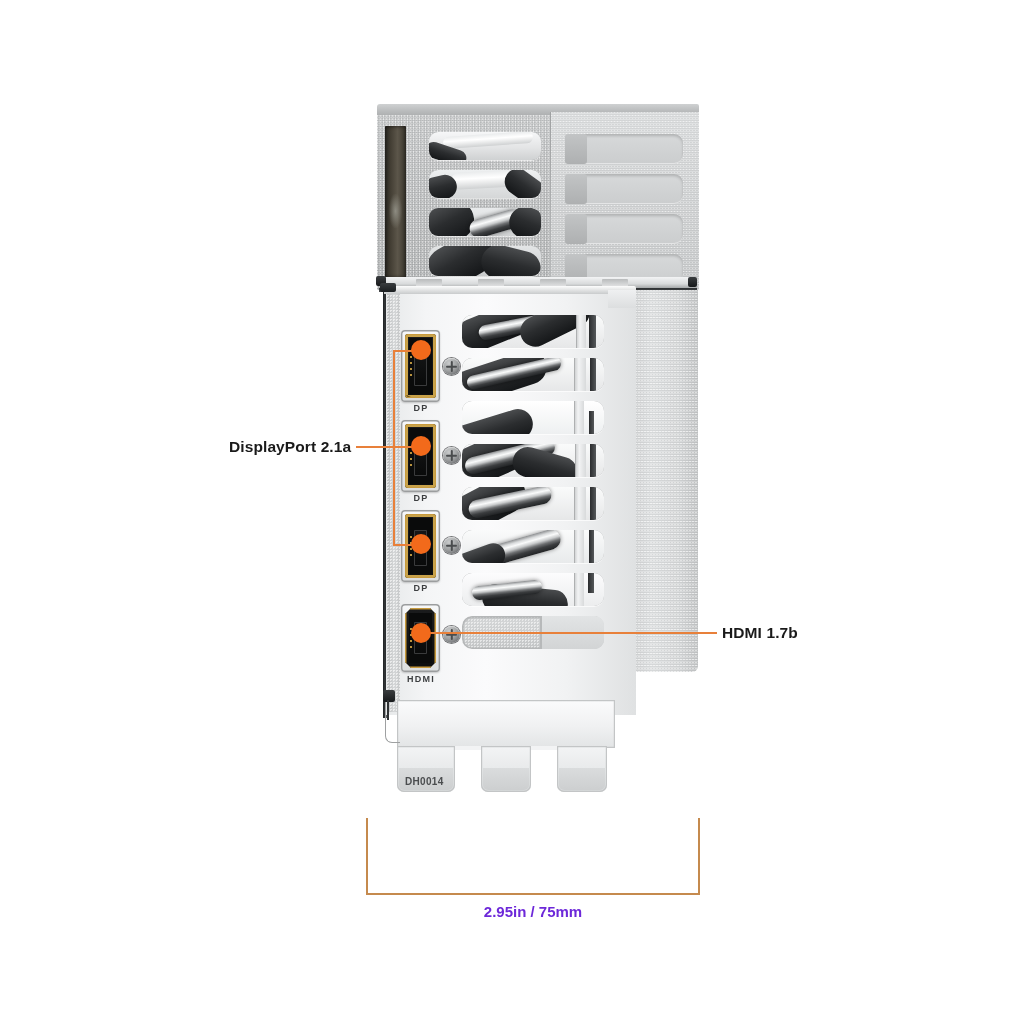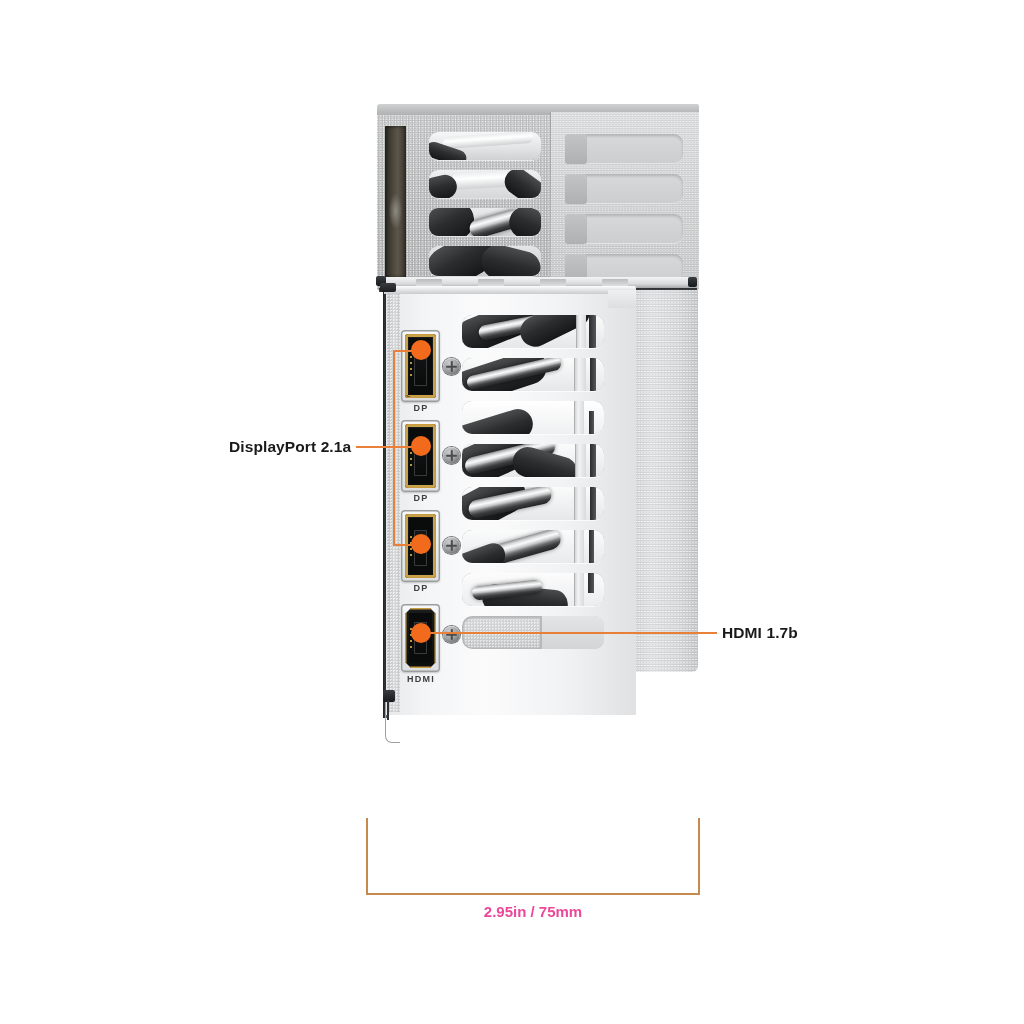--- a/index.html
+++ b/index.html
@@ -274,21 +274,21 @@
     border-radius: 50%;
     background: #f26a1b;
   }
 
   
   .dim-line { background: #c58a4e; }
   .dim-text {
     font-family: "Liberation Sans", sans-serif;
     font-size: 15px;
     font-weight: 700;
-    color: #ec4899;
+    color: #6d28d9;
     white-space: nowrap;
     text-align: center;
   }
 
   
   #bottom-bracket {
     left: 385px; top: 700px; width: 230px; height: 96px;
   }
   .bb-body {
     position: absolute;
@@ -514,20 +514,41 @@
       <div class="abs" style="left:4px; top:5px; width:23px; height:50px; background:#0a0b0b;"></div>
       <div class="abs" style="left:9px; top:14px; width:13px; height:32px; background:linear-gradient(180deg,#151617,#090a0a); box-shadow: inset 0 0 0 1px #3a3b3c; border-radius:1px;"></div>
       <div class="abs" style="left:5px; top:20px; width:2px; height:2px; background:#b9933f;"></div>
       <div class="abs" style="left:5px; top:26px; width:2px; height:2px; background:#b9933f;"></div>
       <div class="abs" style="left:5px; top:32px; width:2px; height:2px; background:#b9933f;"></div>
       <div class="abs" style="left:5px; top:38px; width:2px; height:2px; background:#b9933f;"></div>
     </div>
   </div>
   <div class="abs port-label" style="left:394px; top:674px; width:54px;">HDMI</div>
 
+  <div class="abs" id="bottom-bracket">
+
+    <div class="bb-body" style="left:12px; top:0px; width:218px; height:48px;"></div>
+
+    <div class="bb-tab" style="left:12px; top:46px; width:58px; height:46px;">
+      <div class="shade"></div>
+    </div>
+
+    <div class="bb-tab" style="left:96px; top:46px; width:50px; height:46px;">
+      <div class="shade"></div>
+    </div>
+
+    <div class="bb-tab" style="left:172px; top:46px; width:50px; height:46px;">
+      <div class="shade"></div>
+    </div>
+
+    <div class="abs" style="left:70px; top:46px; width:26px; height:4px; background:#f2f3f4;"></div>
+    <div class="abs" style="left:146px; top:46px; width:26px; height:4px; background:#f2f3f4;"></div>
+
+    <div class="abs" id="serial-text" style="left:20px; top:76px;">DH0014</div>
+  </div>
 
   <div class="abs" id="bb-hook" style="left:385px; top:700px; width:14px; height:42px;"></div>
   <div class="abs" style="left:383px; top:690px; width:12px; height:12px; background:linear-gradient(180deg,#3a3d3f,#17191b); border-radius:2px;"></div>
   <div class="abs" style="left:387px; top:700px; width:2px; height:20px; background:#2e3133;"></div>
 
   <div class="abs ann-text" style="left:229px; top:438px;">DisplayPort 2.1a</div>
 
   <div class="abs leader-h" style="left:356px; top:446px; width:66px;"></div>
 
   <div class="abs leader-v" style="left:393px; top:350px; height:195px;"></div>

